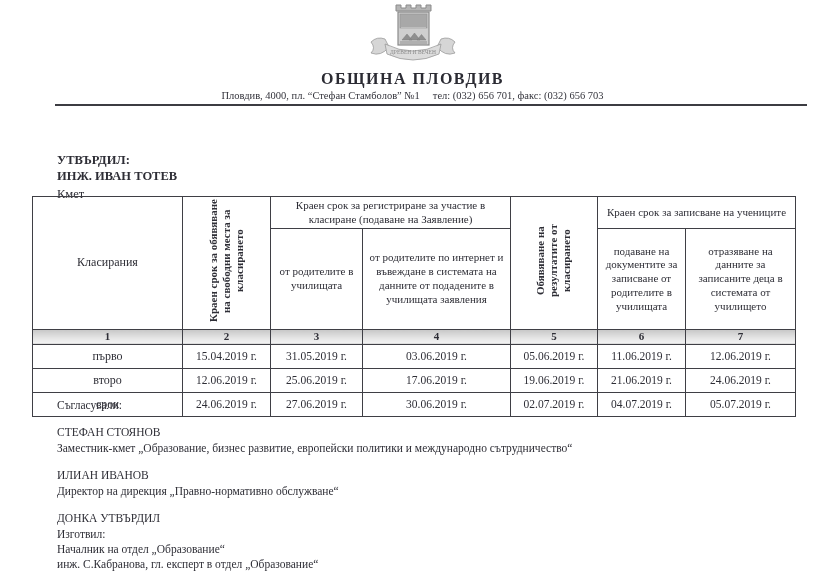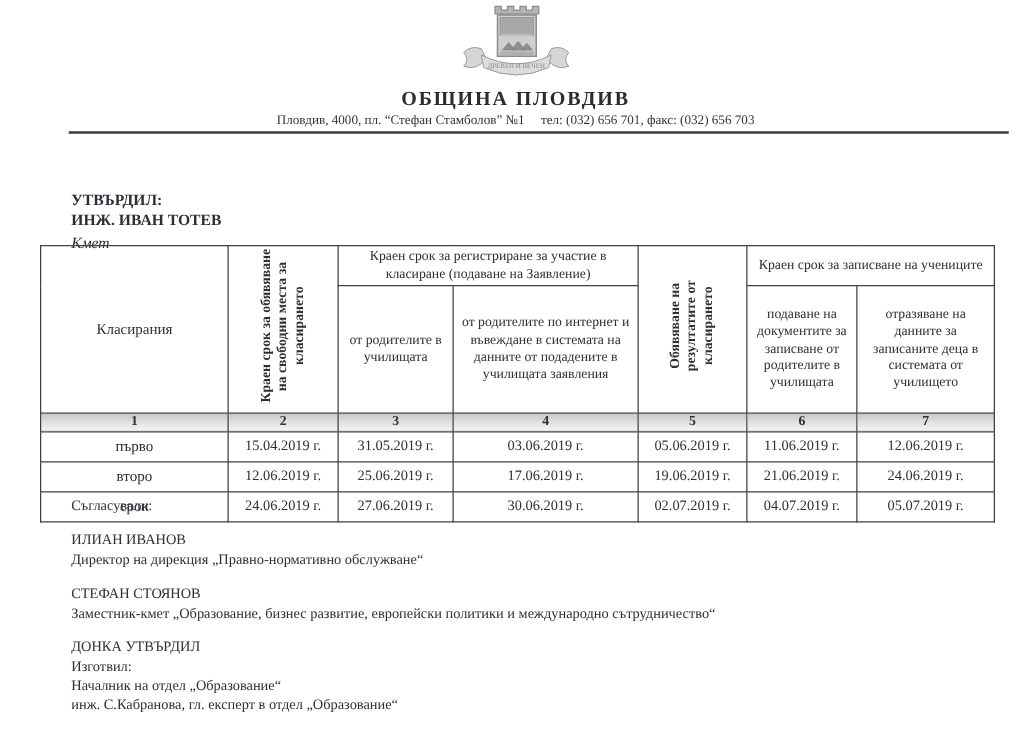--- a/index.html
+++ b/index.html
@@ -24,21 +24,21 @@
     font-size: 10.5px; margin-top: 2px; white-space: pre-wrap; color: #33333b;
   }
   .head-rule {
     height: 0; border-top: 2px solid #3c3c42;
     width: 752px; margin: 3px auto 0 55px;
   }
 
   
   .approval { position: absolute; left: 57px; top: 126px; font-size: 12.5px; line-height: 1.25; margin-top: 27px; }
   .approval .b { font-weight: bold; }
-  .approval .it { font-style: italic; margin-top: 3px; }
+  .approval .it { margin-top: 3px; }
 
   
   .title-block { position: absolute; left: 0; right: 0; top: 139px; text-align: center; }
   .title-main { font-weight: bold; font-size: 14.5px; letter-spacing: 2px; }
   .title-sub { font-weight: bold; font-size: 12px; margin-top: 1px; }
 
   
   table.sched {
     position: absolute; left: 32px; top: 196px;
     border-collapse: collapse; table-layout: fixed;
@@ -175,27 +175,27 @@
         <td>04.07.2019 г.</td>
         <td>05.07.2019 г.</td>
       </tr>
     </tbody>
   </table>
 
   <div class="signatures">
     <div class="agreed">Съгласували:</div>
 
     <div class="sig-group">
+      <div class="sig-name">СТЕФАН СТОЯНОВ</div>
+      <div>Заместник-кмет „Образование, бизнес развитие, европейски политики и международно сътрудничество“</div>
+    </div>
+
+    <div class="sig-group">
       <div class="sig-name">ИЛИАН ИВАНОВ</div>
       <div>Директор на дирекция „Правно-нормативно обслужване“</div>
-    </div>
-
-    <div class="sig-group">
-      <div class="sig-name">СТЕФАН СТОЯНОВ</div>
-      <div>Заместник-кмет „Образование, бизнес развитие, европейски политики и международно сътрудничество“</div>
     </div>
 
     <div class="sig-group">
       <div class="sig-name">ДОНКА УТВЪРДИЛ</div>
       <div>Изготвил:</div>
       <div>Началник на отдел „Образование“</div>
       <div>инж. С.Кабранова, гл. експерт в отдел „Образование“</div>
     </div>
   </div>
 

